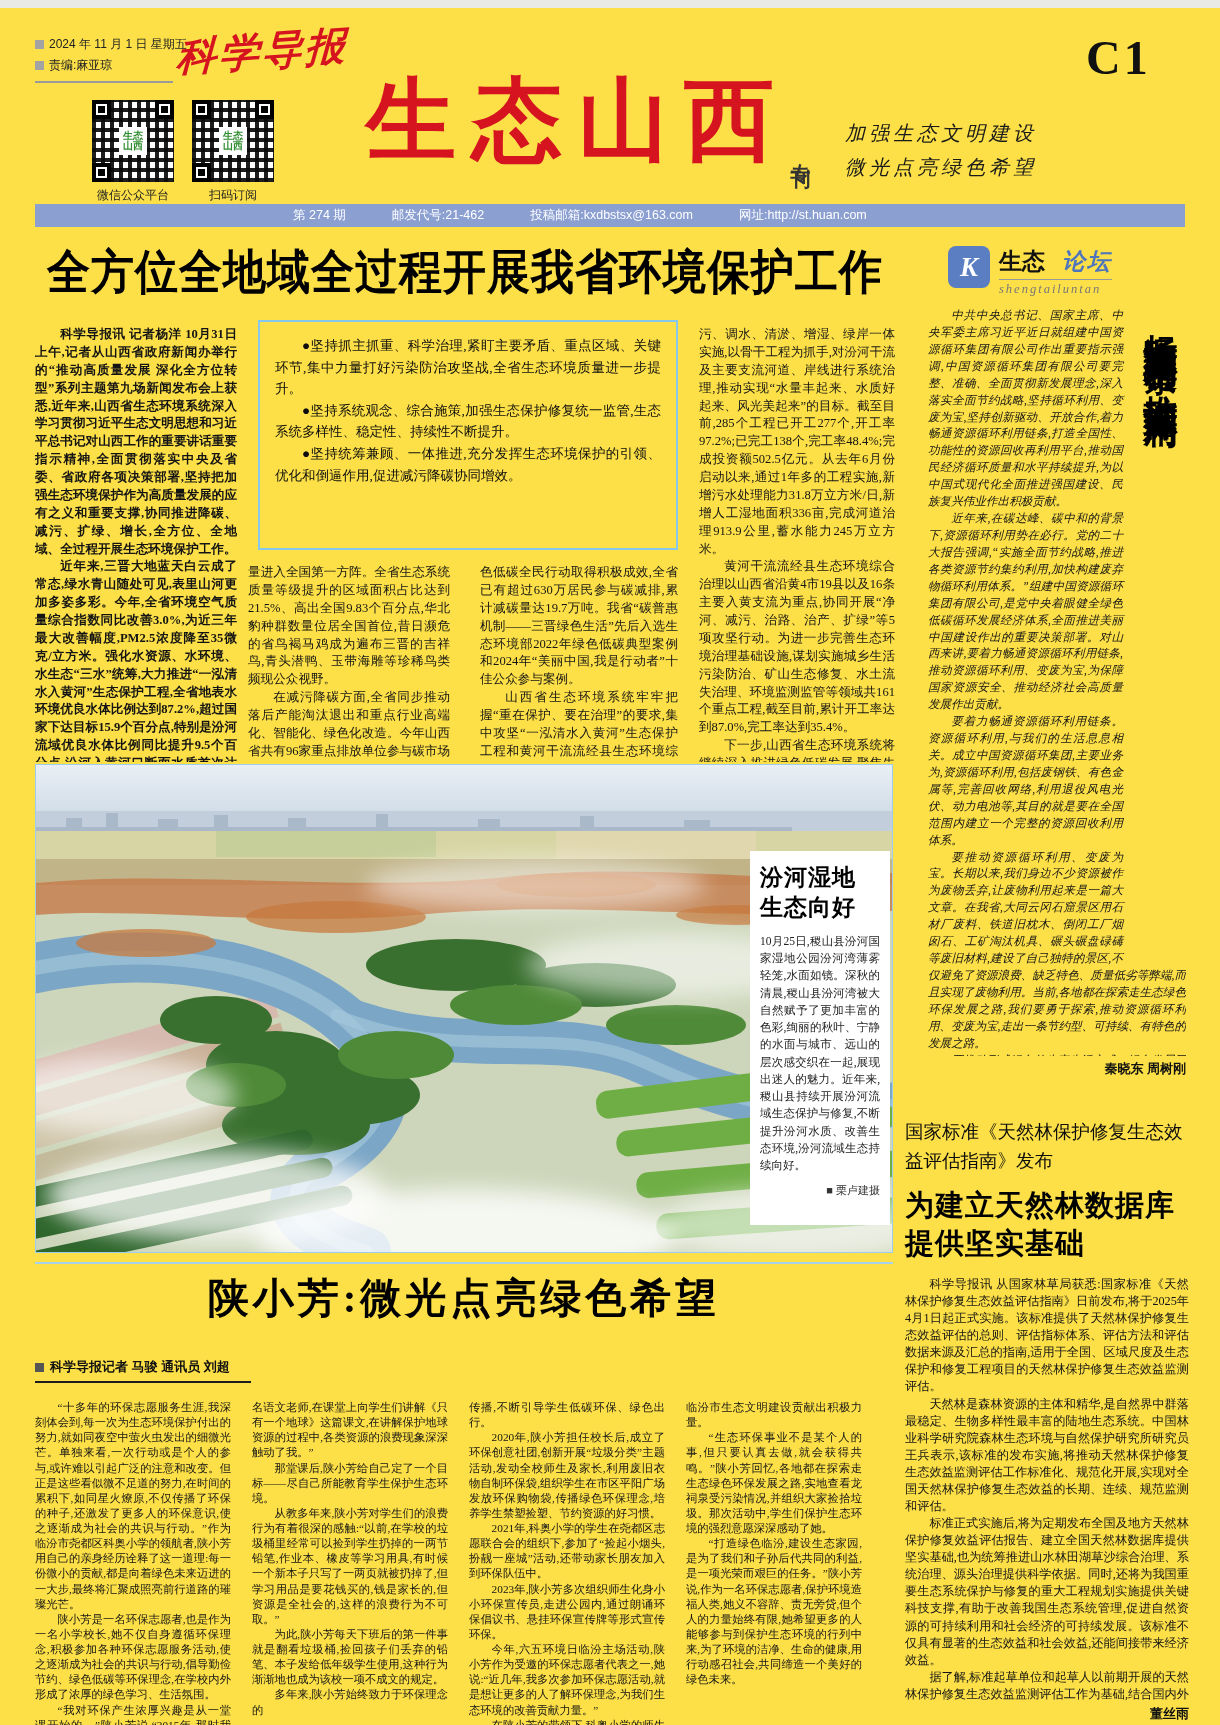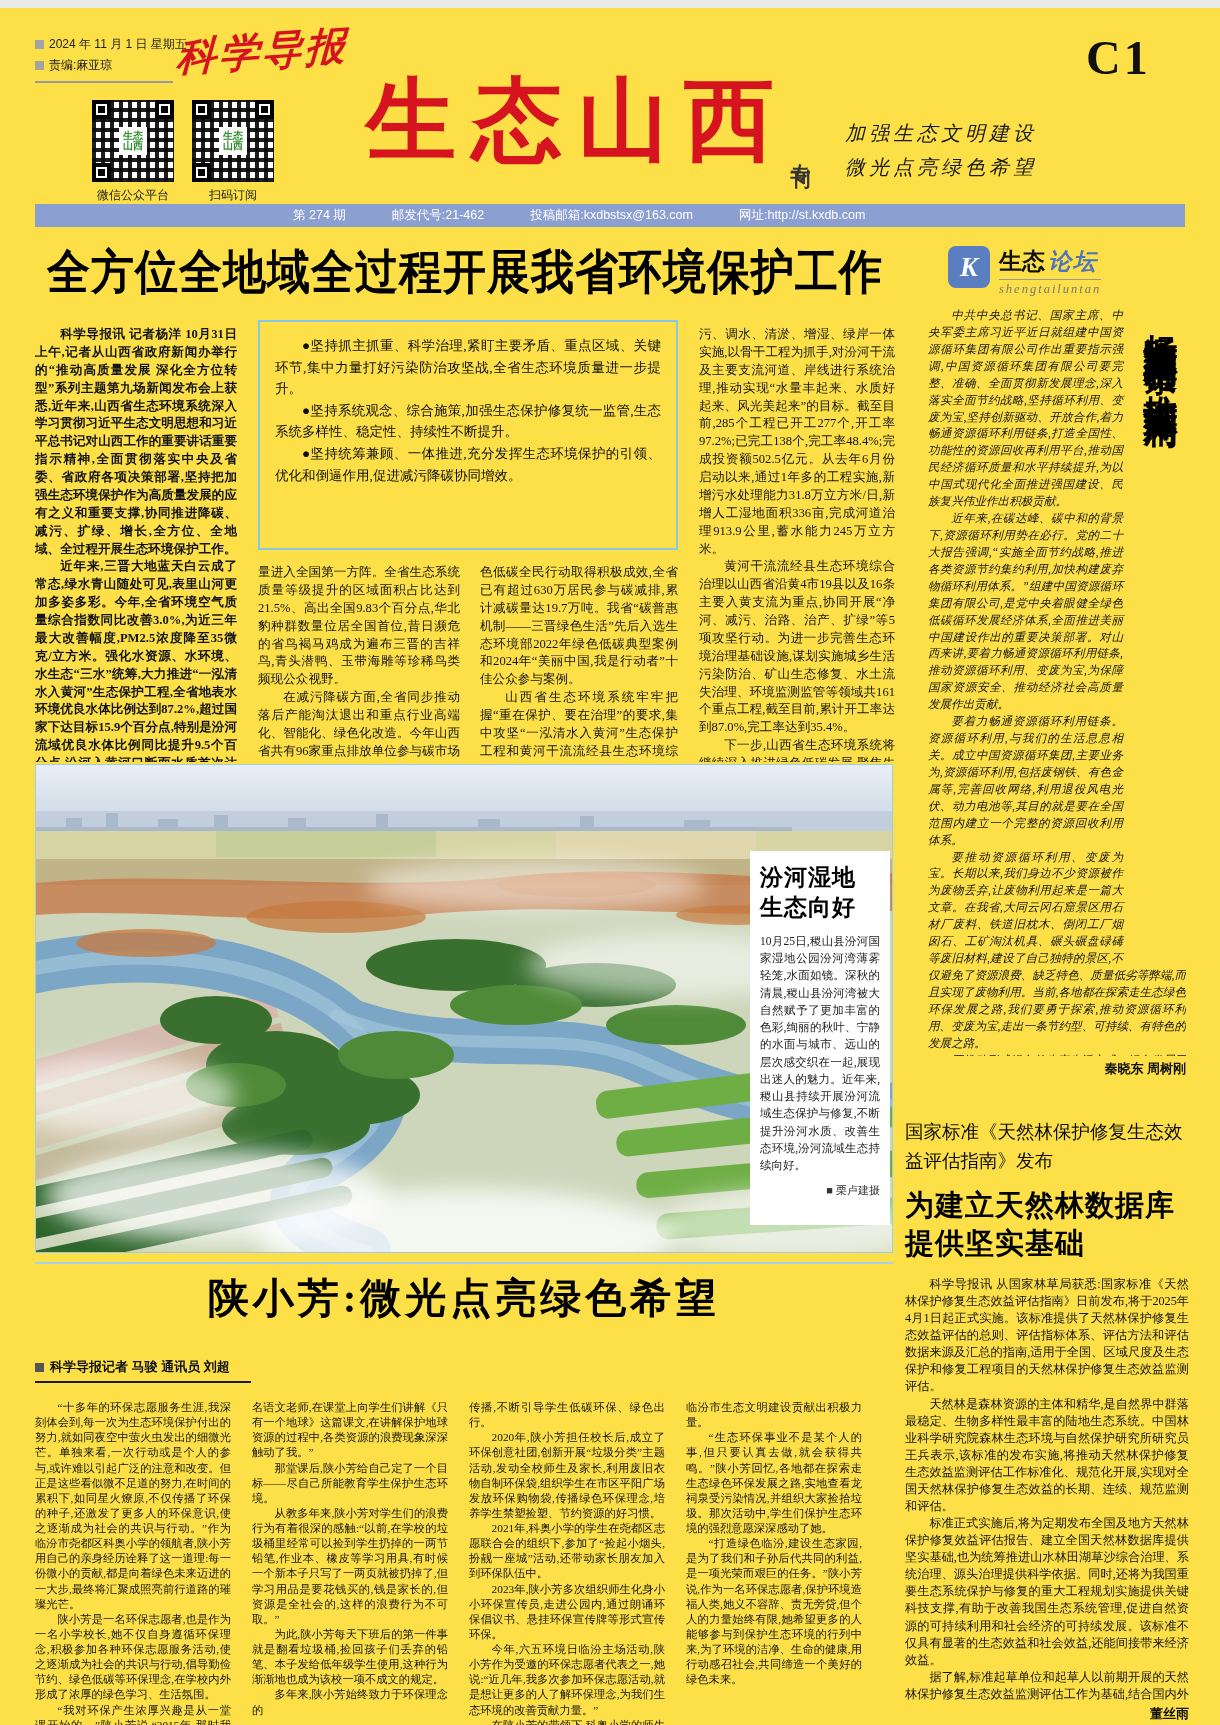--- a/index.html
+++ b/index.html
@@ -36,21 +36,21 @@
       display:flex;align-items:center;gap:46px;padding-left:258px;box-sizing:border-box;
       font:12.5px "Liberation Sans",sans-serif;white-space:nowrap;}
 
   
   .main-headline{position:absolute;left:35px;top:240px;width:860px;text-align:center;
       font:900 43px/1.15 "Liberation Sans",sans-serif;letter-spacing:1px;white-space:nowrap;transform:scaleY(1.1);color:#000;}
   .body-col{position:absolute;font:12.6px/1.42 "Liberation Serif",serif;text-align:justify;overflow:hidden;color:#141414;}
   .body-col p{margin:0;text-indent:2em;}
   .body-col p.ni{text-indent:0;}
   #mcol1{left:35px;top:318px;width:202px;height:436px;font-weight:bold;}
-  #mcol2{left:258px;top:556px;width:202px;height:198px;}
+  #mcol2{left:248px;top:556px;width:202px;height:198px;}
   #mcol3{left:480px;top:556px;width:198px;height:198px;}
   #mcol4{left:699px;top:318px;width:196px;height:436px;}
   .h-box{position:absolute;left:258px;top:312px;width:420px;height:230px;box-sizing:border-box;
       border:2px solid #85c8ec;padding:13px 15px;font:500 13.5px/1.6 "Liberation Sans",sans-serif;
       text-align:justify;overflow:hidden;color:#0d0d0d;}
   .h-box p{margin:0;text-indent:2em;font-family:Liberation Serif, serif;}
 
   
   .photo{position:absolute;left:35px;top:756px;width:858px;height:489px;border:1px solid #9ccdec;
       box-sizing:border-box;overflow:hidden;background:#cfd8bd;}
@@ -60,21 +60,21 @@
   .caption-title{font:bold 23px/1.3 "Liberation Serif",serif;letter-spacing:1px;margin-bottom:10px;color:#000;}
   .caption-text{font:11.5px/1.5 "Liberation Serif",serif;text-align:justify;color:#222;}
   .caption-credit{font:11px "Liberation Sans",sans-serif;margin-top:9px;text-align:right;color:#333;}
   .photo-rule{position:absolute;left:35px;top:1254px;width:858px;height:2px;background:#a7d2ee;}
 
   
   .forum-logo{position:absolute;left:948px;top:238px;display:flex;gap:9px;align-items:flex-start;}
   .k-badge{width:42px;height:42px;border-radius:8px;background:#5b7ec2;color:#fff;display:flex;
       align-items:center;justify-content:center;font:bold italic 27px "Liberation Serif",serif;}
   .forum-names{display:flex;flex-direction:column;}
-  .forum-names .row{display:flex;align-items:baseline;gap:3px;border-bottom:1px solid #999;padding-bottom:2px;}
+  .forum-names .row{display:flex;align-items:baseline;gap:17px;border-bottom:1px solid #999;padding-bottom:2px;}
   .fn1{font:bold 23px "Liberation Sans",sans-serif;color:#111;}
   .fn2{font:bold italic 23px "Liberation Serif",serif;color:#4d74bd;letter-spacing:2px;}
   .fpin{font:italic 12.5px "Liberation Serif",serif;color:#777;letter-spacing:2px;margin-top:2px;}
   .forum-body{position:absolute;left:928px;top:300px;width:258px;height:748px;
       font:italic 11.6px/1.46 "Liberation Serif",serif;text-align:justify;overflow:hidden;color:#141414;}
   .forum-body p{margin:0;text-indent:2em;}
   .v-head{float:right;width:54px;height:652px;margin-left:9px;writing-mode:vertical-rl;
       font:bold 34px/1.5 "Liberation Serif",serif;font-style:normal;letter-spacing:3px;color:#000;}
   .v-head .vp2{margin-top:30px;}
   .forum-authors{position:absolute;left:928px;top:1052px;width:258px;text-align:right;
@@ -153,21 +153,21 @@
   </div>
   <div class="slogan">
     <div>加强生态文明建设</div>
     <div>微光点亮绿色希望</div>
   </div>
 
   <div class="info-bar">
     <span>第 274 期</span>
     <span>邮发代号:21-462</span>
     <span>投稿邮箱:kxdbstsx@163.com</span>
-    <span>网址:http://st.kxdb.com</span>
+    <span>网址:http://st.huan.com</span>
   </div>
 
   <div class="main-headline">全方位全地域全过程开展我省环境保护工作</div>
 
   <div class="body-col" id="mcol1">
     <p>科学导报讯 记者杨洋 10月31日上午,记者从山西省政府新闻办举行的“推动高质量发展 深化全方位转型”系列主题第九场新闻发布会上获悉,近年来,山西省生态环境系统深入学习贯彻习近平生态文明思想和习近平总书记对山西工作的重要讲话重要指示精神,全面贯彻落实中央及省委、省政府各项决策部署,坚持把加强生态环境保护作为高质量发展的应有之义和重要支撑,协同推进降碳、减污、扩绿、增长,全方位、全地域、全过程开展生态环境保护工作。</p>
     <p>近年来,三晋大地蓝天白云成了常态,绿水青山随处可见,表里山河更加多姿多彩。今年,全省环境空气质量综合指数同比改善3.0%,为近三年最大改善幅度,PM2.5浓度降至35微克/立方米。强化水资源、水环境、水生态“三水”统筹,大力推进“一泓清水入黄河”生态保护工程,全省地表水环境优良水体比例达到87.2%,超过国家下达目标15.9个百分点,特别是汾河流域优良水体比例同比提升9.5个百分点,汾河入黄河口断面水质首次达到优良标准。</p>
 
   </div>
 

